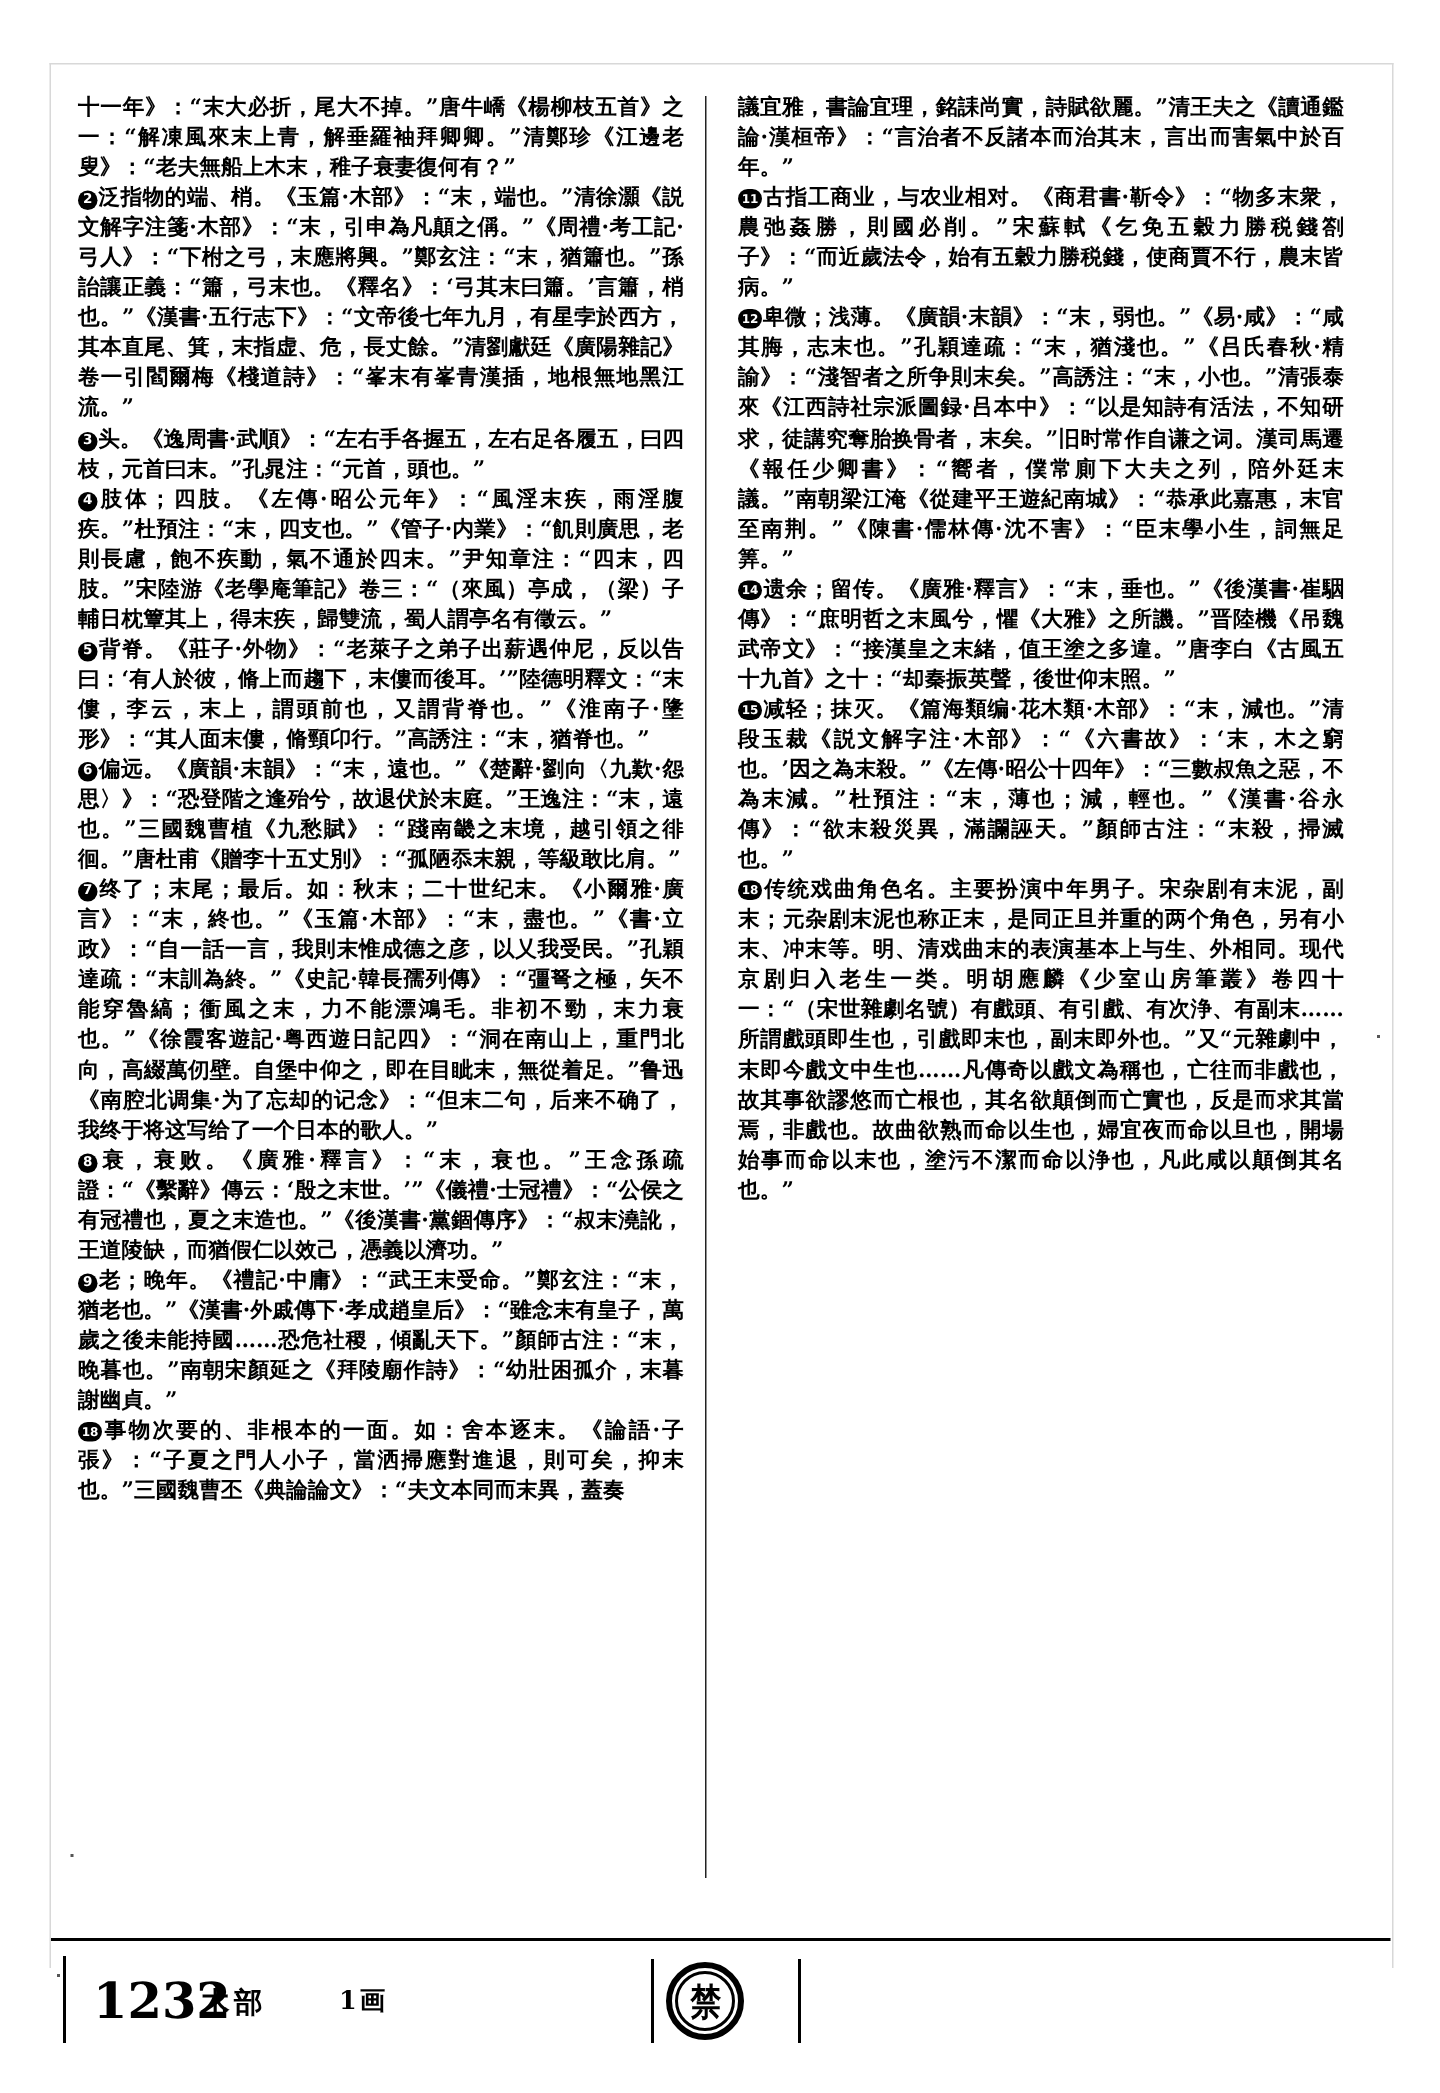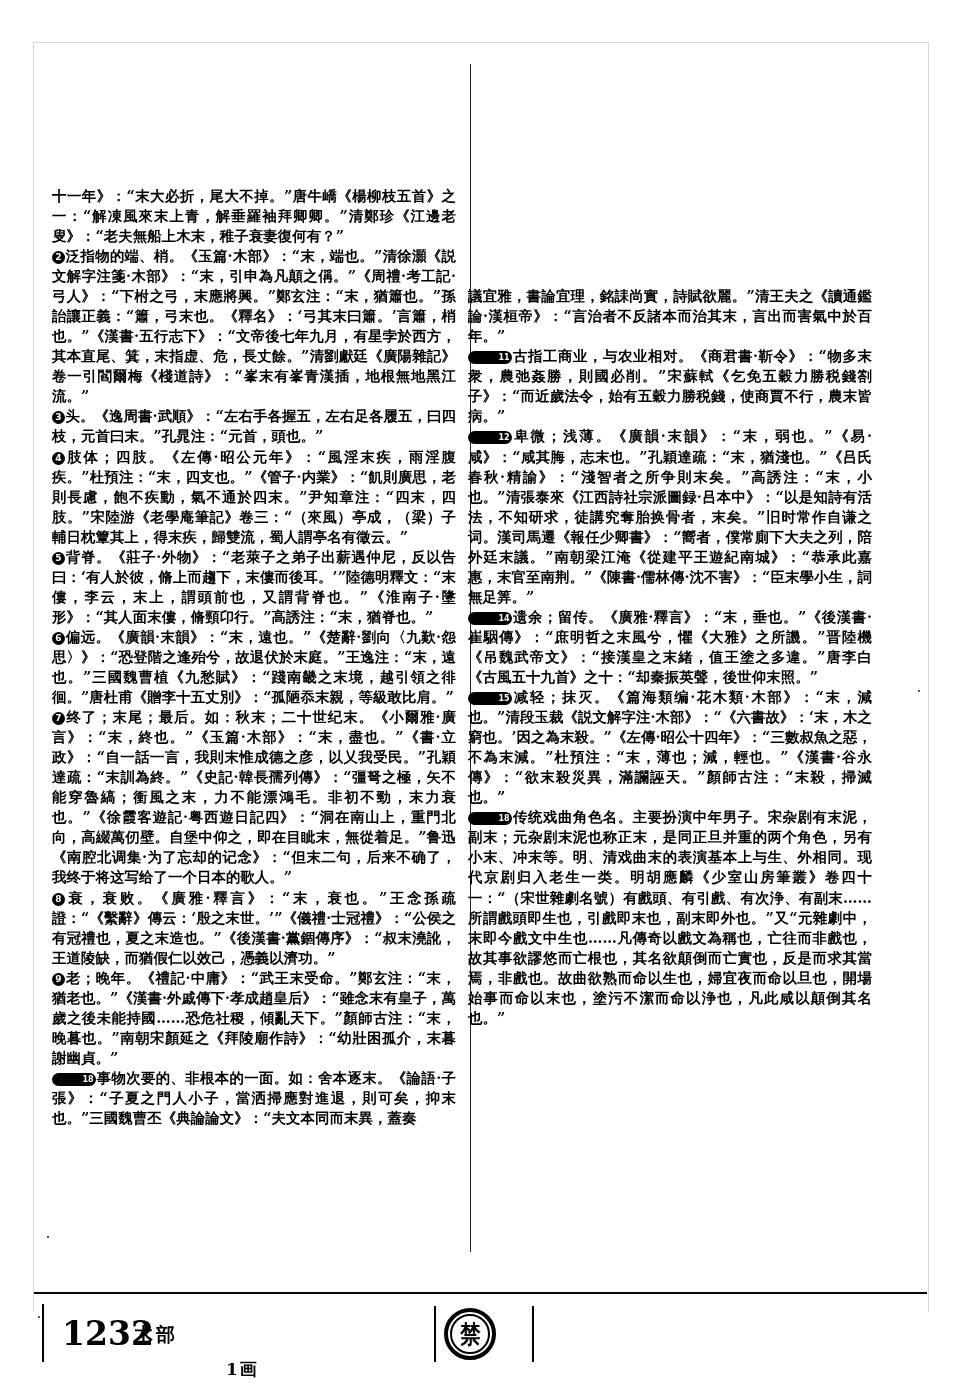--- a/index.html
+++ b/index.html
@@ -29,22 +29,21 @@
   .edge-top   { left: 33px;  top: 42px;  width: 896px; height: 1px; }
 
   
   .columns {
     position: absolute;
     left: 52px;
     top: 62px;
     width: 860px;
     height: 1190px;
     display: flex;
-    gap: 12px;
-    align-items: center;
+    gap: 36px;
   }
   .col {
     width: 404px;
     position: relative;
   }
   .col-divider {
     position: absolute;
     left: 470px;
     top: 64px;
     width: 1px;
@@ -81,21 +80,20 @@
     vertical-align: 1px;
     margin-right: 0.5px;
     font-family: "DejaVu Sans", "Liberation Sans", sans-serif;
     letter-spacing: 0;
   }
   .sense.wide {
     width: 16px;
     height: 13px;
     border-radius: 7px;
     font-size: 8px;
-    padding-left: 28px;
   }
 
   
   .footer-rule {
     position: absolute;
     left: 34px;
     top: 1292px;
     width: 893px;
     height: 2px;
     background: #000;
@@ -133,21 +131,20 @@
     color: #000;
   }
   .footer-stroke {
     position: absolute;
     left: 192px;
     top: 22px;
     font-size: 17px;
     font-weight: 700;
     letter-spacing: 2px;
     color: #000;
-    margin-top: 36px;
   }
   .footer-bar-mid {
     position: absolute;
     left: 400px; top: 6px;
     width: 2px; height: 56px;
     background: #000;
   }
   .footer-bar-right {
     position: absolute;
     left: 498px; top: 6px;

